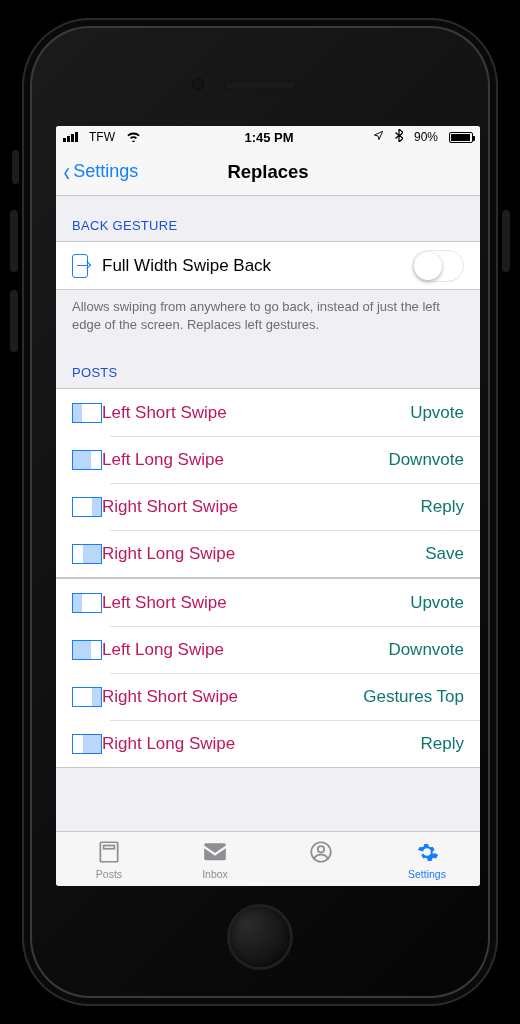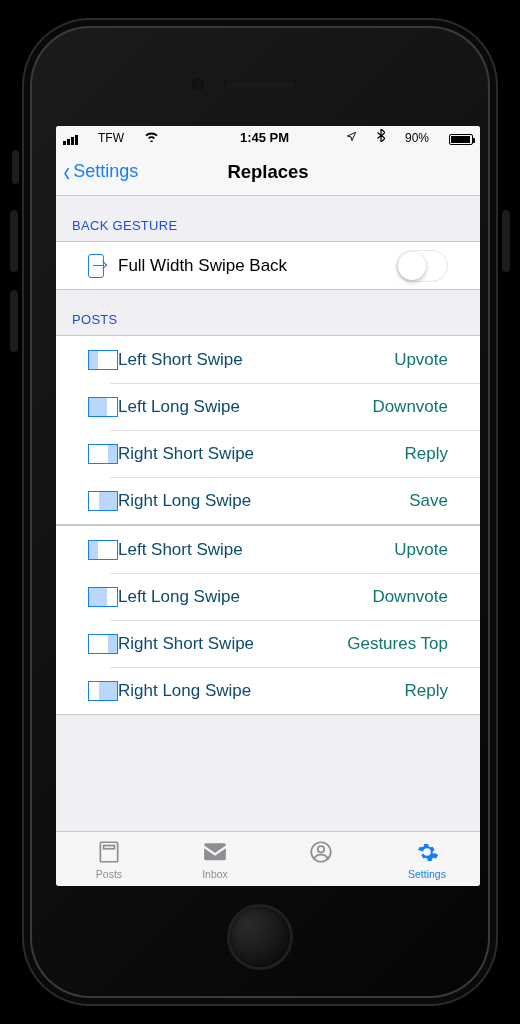--- a/index.html
+++ b/index.html
@@ -32,21 +32,21 @@
   
   .screen {
     position:absolute; left:26px; top:100px; width:424px; height:760px;
     background:#efeff4; overflow:hidden; border-radius:3px;
   }
   
   .status {
     height:22px; display:flex; align-items:center; justify-content:space-between;
     padding:0 7px; font-size:12px; color:#000; background:#f7f7f8;
   }
-  .status .left, .status .right { display:flex; align-items:flex-end; gap:20px; }
+  .status .left, .status .right { display:flex; align-items:center; gap:11px; }
   .sig { display:flex; align-items:flex-end; gap:1px; }
   .sig i { width:3px; background:#000; display:block; }
   .sig i:nth-child(1){height:4px}.sig i:nth-child(2){height:6px}.sig i:nth-child(3){height:8px}.sig i:nth-child(4){height:10px}
   .wifi { font-size:13px; }
   .battery { width:24px; height:11px; border:1px solid #000; border-radius:2px; position:relative; }
   .battery::after { content:""; position:absolute; right:-3px; top:3px; width:2px; height:5px; background:#000; border-radius:0 1px 1px 0;}
   .battery .fill { position:absolute; left:1px; top:1px; bottom:1px; width:85%; background:#000; }
   .time { font-weight:600; font-size:13px;margin-left:24px;}
   .bt { font-size:12px; }
   
@@ -56,28 +56,28 @@
   }
   .nav-back { position:absolute; left:6px; top:0; bottom:0; display:flex; align-items:center; color:#157efb; font-size:18px; }
   .nav-back .chev { font-size:28px; font-weight:300; line-height:1; margin-right:2px; transform:scaleX(0.7);}
   .nav-title { font-size:18.5px; font-weight:600; color:#000; }
   
   .content { overflow:auto; height:calc(100% - 22px - 48px - 55px); background:#efeff4; }
   .sec-header { padding:22px 16px 8px; font-size:13px; color:#1d4ed8; letter-spacing:0.3px; }
   .sec-footer { padding:8px 16px 10px; font-size:13px; color:#6d6d72; line-height:1.35; }
   .row {
     background:#fff; min-height:47px; display:flex; align-items:center;
-    padding:0 32px; position:relative; font-size:17px;
+    padding:0 16px; position:relative; font-size:17px;
   }
   .row + .row::before {
     content:""; position:absolute; left:54px; right:0; top:0; height:1px; background:#e0e0e2;
   }
   .group { border-top:1px solid #c8c7cc; border-bottom:1px solid #c8c7cc; }
   .row .ricon { width:30px; display:flex; align-items:center; justify-content:flex-start; }
-  .row .label { flex:1; color:#0c4a6e; }
+  .row .label { flex:1; color:#be185d; }
   .row .label.black { color:#000; }
   .row .detail { color:#0f766e; font-size:17px; }
   
   .swipe-ico {
     width:30px; height:20px; border:1.5px solid #157efb; position:relative; background:#fff;
   }
   .swipe-ico::before { content:""; position:absolute; top:0; bottom:0; background:#b9d6fb; }
   .swipe-ico.ls::before { left:0; width:9px; }
   .swipe-ico.ll::before { left:0; width:18px; }
   .swipe-ico.rs::before { right:0; width:9px; }
@@ -164,20 +164,21 @@
             <div class="row">
               <div class="ricon">
                   <div class="phswipe"></div>
                 </div>
               <div class="label black">Full Width Swipe Back</div>
               <div class="toggle">
                   <div class="knob"></div>
                 </div>
             </div>
           </div>
+          <div class="sec-footer">Allows swiping from anywhere to go back, instead of just the left edge of the screen. Replaces left gestures.</div>
 
           <div class="sec-header">POSTS</div>
           <div class="group">
             <div class="row">
               <div class="ricon">
                   <div class="swipe-ico ls"></div>
                 </div>
               <div class="label">Left Short Swipe</div>
               <div class="detail">Upvote</div>
             </div>

